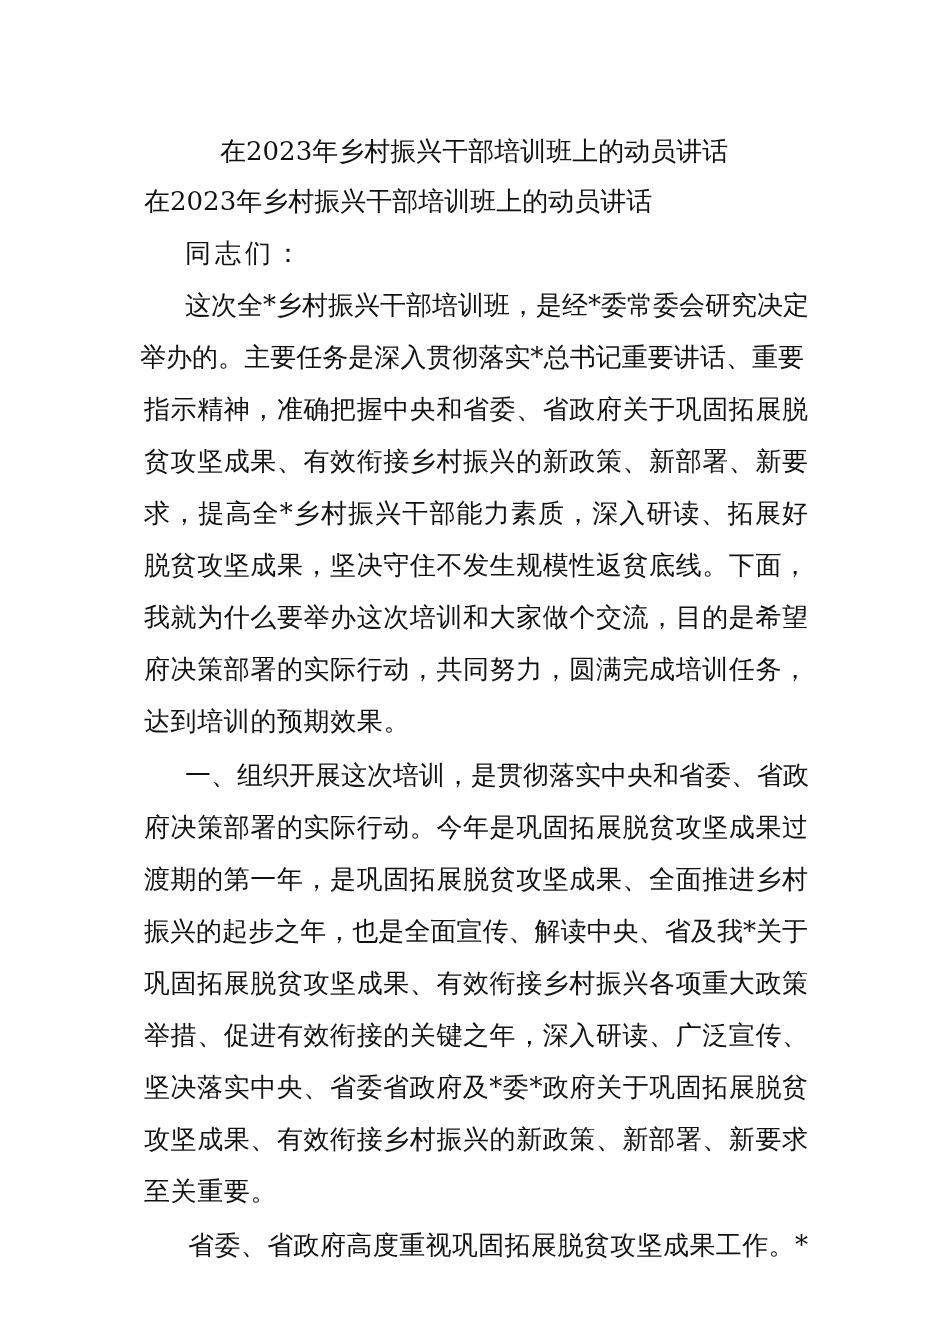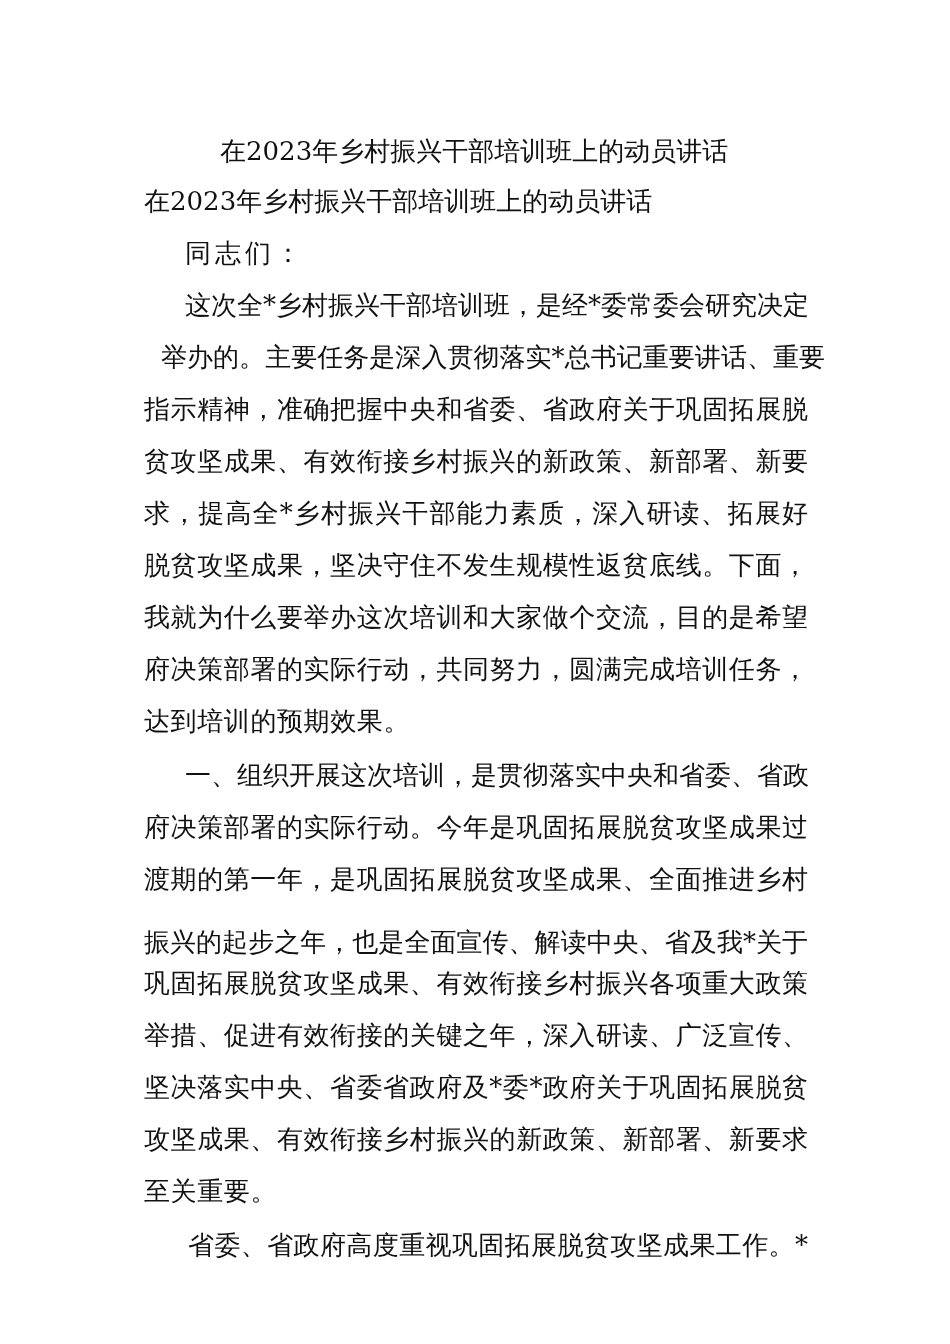--- a/index.html
+++ b/index.html
@@ -12,33 +12,33 @@
 </style>
 </head>
 <body>
 
 <div class="page">
   <div class="line" style="left:220px; top:134px; letter-spacing:0;">在2023年乡村振兴干部培训班上的动员讲话</div>
   <div class="line" style="left:144px; top:184px; letter-spacing:0;">在2023年乡村振兴干部培训班上的动员讲话</div>
   <div class="line" style="left:185px; top:236px; letter-spacing:4px;">同志们：</div>
 
   <div class="line justify" style="left:185px; top:288px; width:623px;">这次全*乡村振兴干部培训班，是经*委常委会研究决定</div>
-  <div class="line justify" style="left:161px; top:340px;">举办的。主要任务是深入贯彻落实*总书记重要讲话、重要</div>
+  <div class="line justify" style="left:140px; top:340px;">举办的。主要任务是深入贯彻落实*总书记重要讲话、重要</div>
   <div class="line justify" style="left:144px; top:392px;">指示精神，准确把握中央和省委、省政府关于巩固拓展脱</div>
   <div class="line justify" style="left:144px; top:444px;">贫攻坚成果、有效衔接乡村振兴的新政策、新部署、新要</div>
   <div class="line justify" style="left:144px; top:496px;">求，提高全*乡村振兴干部能力素质，深入研读、拓展好</div>
   <div class="line justify" style="left:144px; top:548px;">脱贫攻坚成果，坚决守住不发生规模性返贫底线。下面，</div>
   <div class="line justify" style="left:144px; top:600px;">我就为什么要举办这次培训和大家做个交流，目的是希望</div>
   <div class="line justify" style="left:144px; top:652px;">府决策部署的实际行动，共同努力，圆满完成培训任务，</div>
   <div class="line" style="left:144px; top:704px; letter-spacing:0.6px;">达到培训的预期效果。</div>
 
   <div class="line justify" style="left:185px; top:758px; width:623px;">一、组织开展这次培训，是贯彻落实中央和省委、省政</div>
   <div class="line justify" style="left:144px; top:810px;">府决策部署的实际行动。今年是巩固拓展脱贫攻坚成果过</div>
   <div class="line justify" style="left:144px; top:862px;">渡期的第一年，是巩固拓展脱贫攻坚成果、全面推进乡村</div>
-  <div class="line justify" style="left:144px; top:914px;margin-top:11px;">振兴的起步之年，也是全面宣传、解读中央、省及我*关于</div>
+  <div class="line justify" style="left:144px; top:914px;">振兴的起步之年，也是全面宣传、解读中央、省及我*关于</div>
   <div class="line justify" style="left:144px; top:966px;">巩固拓展脱贫攻坚成果、有效衔接乡村振兴各项重大政策</div>
   <div class="line justify" style="left:144px; top:1018px;">举措、促进有效衔接的关键之年，深入研读、广泛宣传、</div>
   <div class="line justify" style="left:144px; top:1070px;">坚决落实中央、省委省政府及*委*政府关于巩固拓展脱贫</div>
   <div class="line justify" style="left:144px; top:1122px;">攻坚成果、有效衔接乡村振兴的新政策、新部署、新要求</div>
   <div class="line" style="left:144px; top:1174px; letter-spacing:0.6px;">至关重要。</div>
 
   <div class="line justify" style="left:188px; top:1228px; width:620px;">省委、省政府高度重视巩固拓展脱贫攻坚成果工作。*</div>
 </div>
 
 </body></html>

